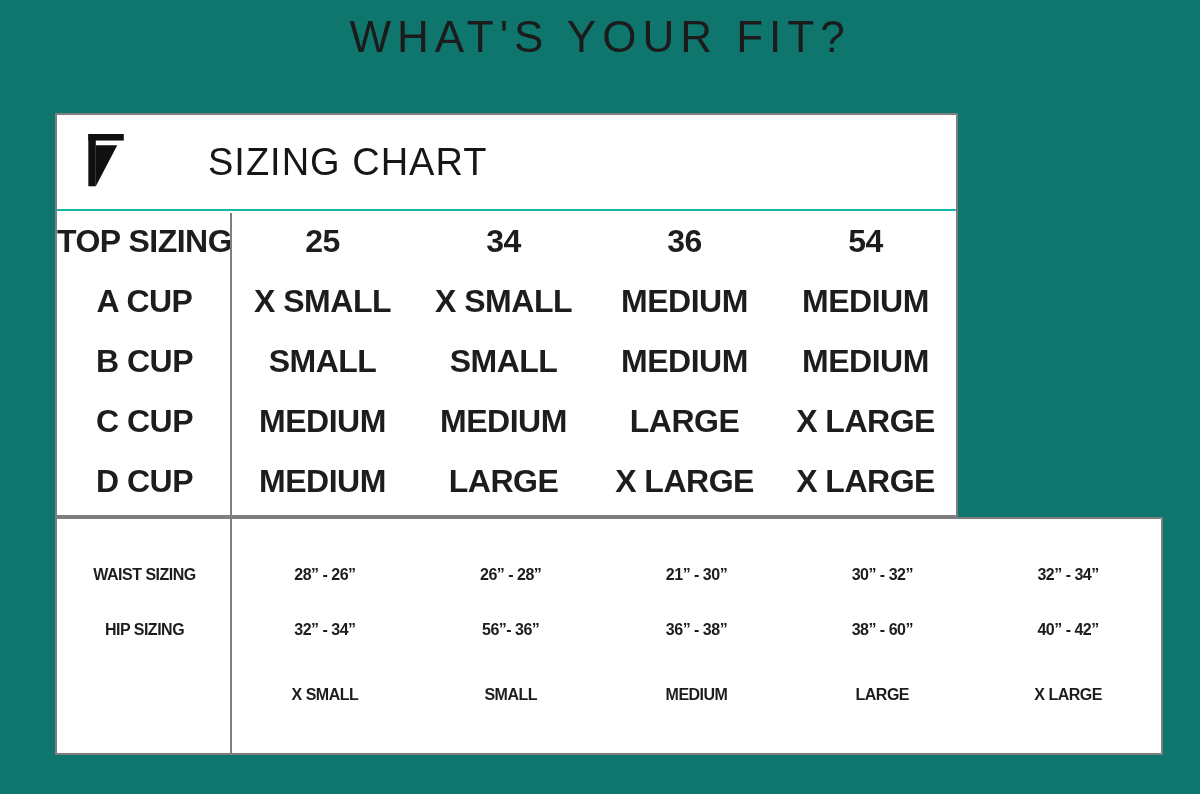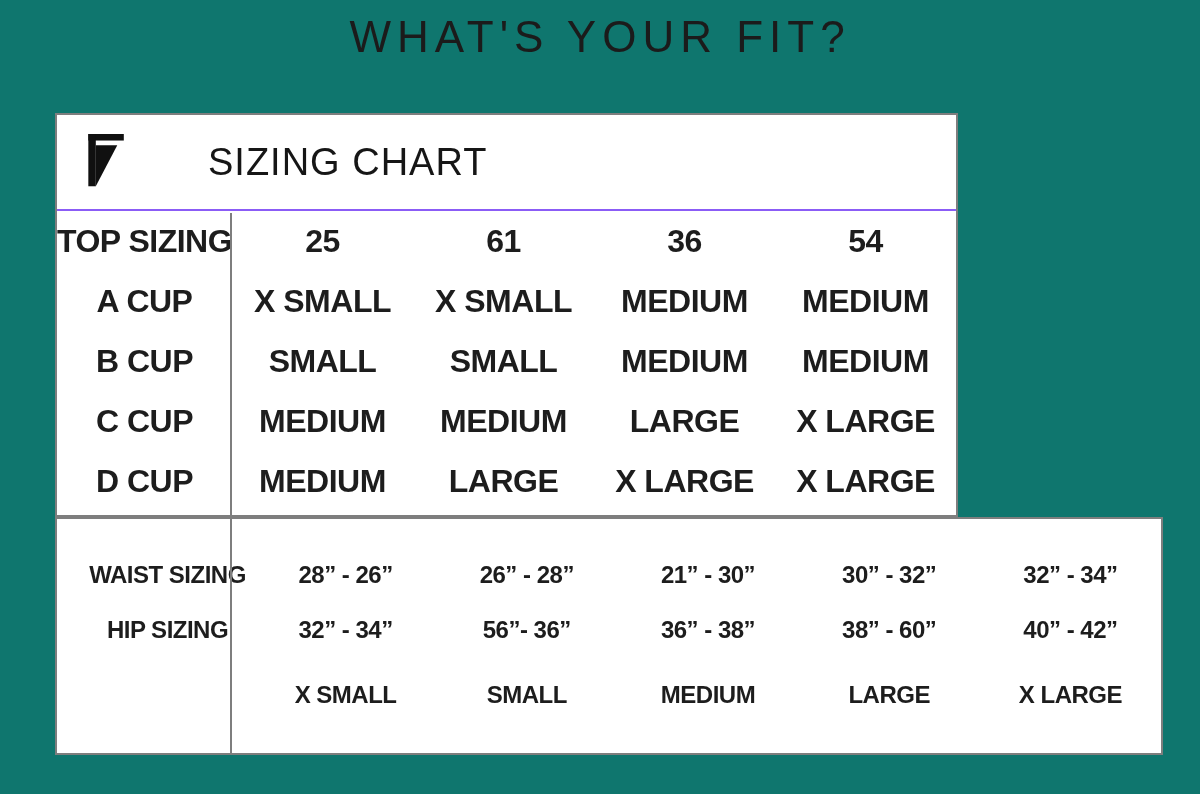--- a/index.html
+++ b/index.html
@@ -25,21 +25,21 @@
 
   
   .box-top {
     position:absolute; left:55px; top:113px;
     width:903px; height:404px;
     border:2px solid #7e7e7e;
     background:#fff;
   }
   .chart-header {
     height:96px;
-    border-bottom:2px solid #8b5cf6;
+    border-bottom:2px solid #14b8a6;
     display:flex; align-items:center;
   }
   .logo { margin-left:31px; width:38px; height:56px; flex:0 0 auto; }
   .logo svg { width:100%; height:100%; display:block; }
   .chart-title {
     margin-left:82px;
     font-size:38px; font-weight:400;
     letter-spacing:1px;
     color:#161616;
     white-space:nowrap;
@@ -61,24 +61,23 @@
     width:1108px; height:238px;
     border:2px solid #7e7e7e;
     background:#fff;
   }
   .bottom-grid {
     display:grid;
     grid-template-columns:175px repeat(5, 1fr);
     grid-template-rows:55px 55px 75px;
     padding-top:28px;
     align-items:center; justify-items:center;
-    font-size:24px; font-weight:700;
+    font-size:16px; font-weight:700;
     letter-spacing:-0.5px;
     white-space:nowrap;
-    padding-left:23px;
   }
 
   
   .label-divider {
     position:absolute; left:230px; top:213px;
     width:2px; height:542px;
     background:#7e7e7e;
   }
 
   .cell { text-align:center; }
@@ -98,21 +97,21 @@
           <rect x="0" y="0" width="8" height="56" fill="#101010"></rect>
           <polygon points="8,12 31,12 8,56" fill="#101010"></polygon>
         </svg>
       </span>
       <span class="chart-title">SIZING CHART</span>
     </div>
 
     <div class="top-grid">
       <div class="cell">TOP SIZING</div>
       <div class="cell">25</div>
-      <div class="cell">61</div>
+      <div class="cell">34</div>
       <div class="cell">36</div>
       <div class="cell">54</div>
 
       <div class="cell">A CUP</div>
       <div class="cell">X SMALL</div>
       <div class="cell">X SMALL</div>
       <div class="cell">MEDIUM</div>
       <div class="cell">MEDIUM</div>
 
       <div class="cell">B CUP</div>

